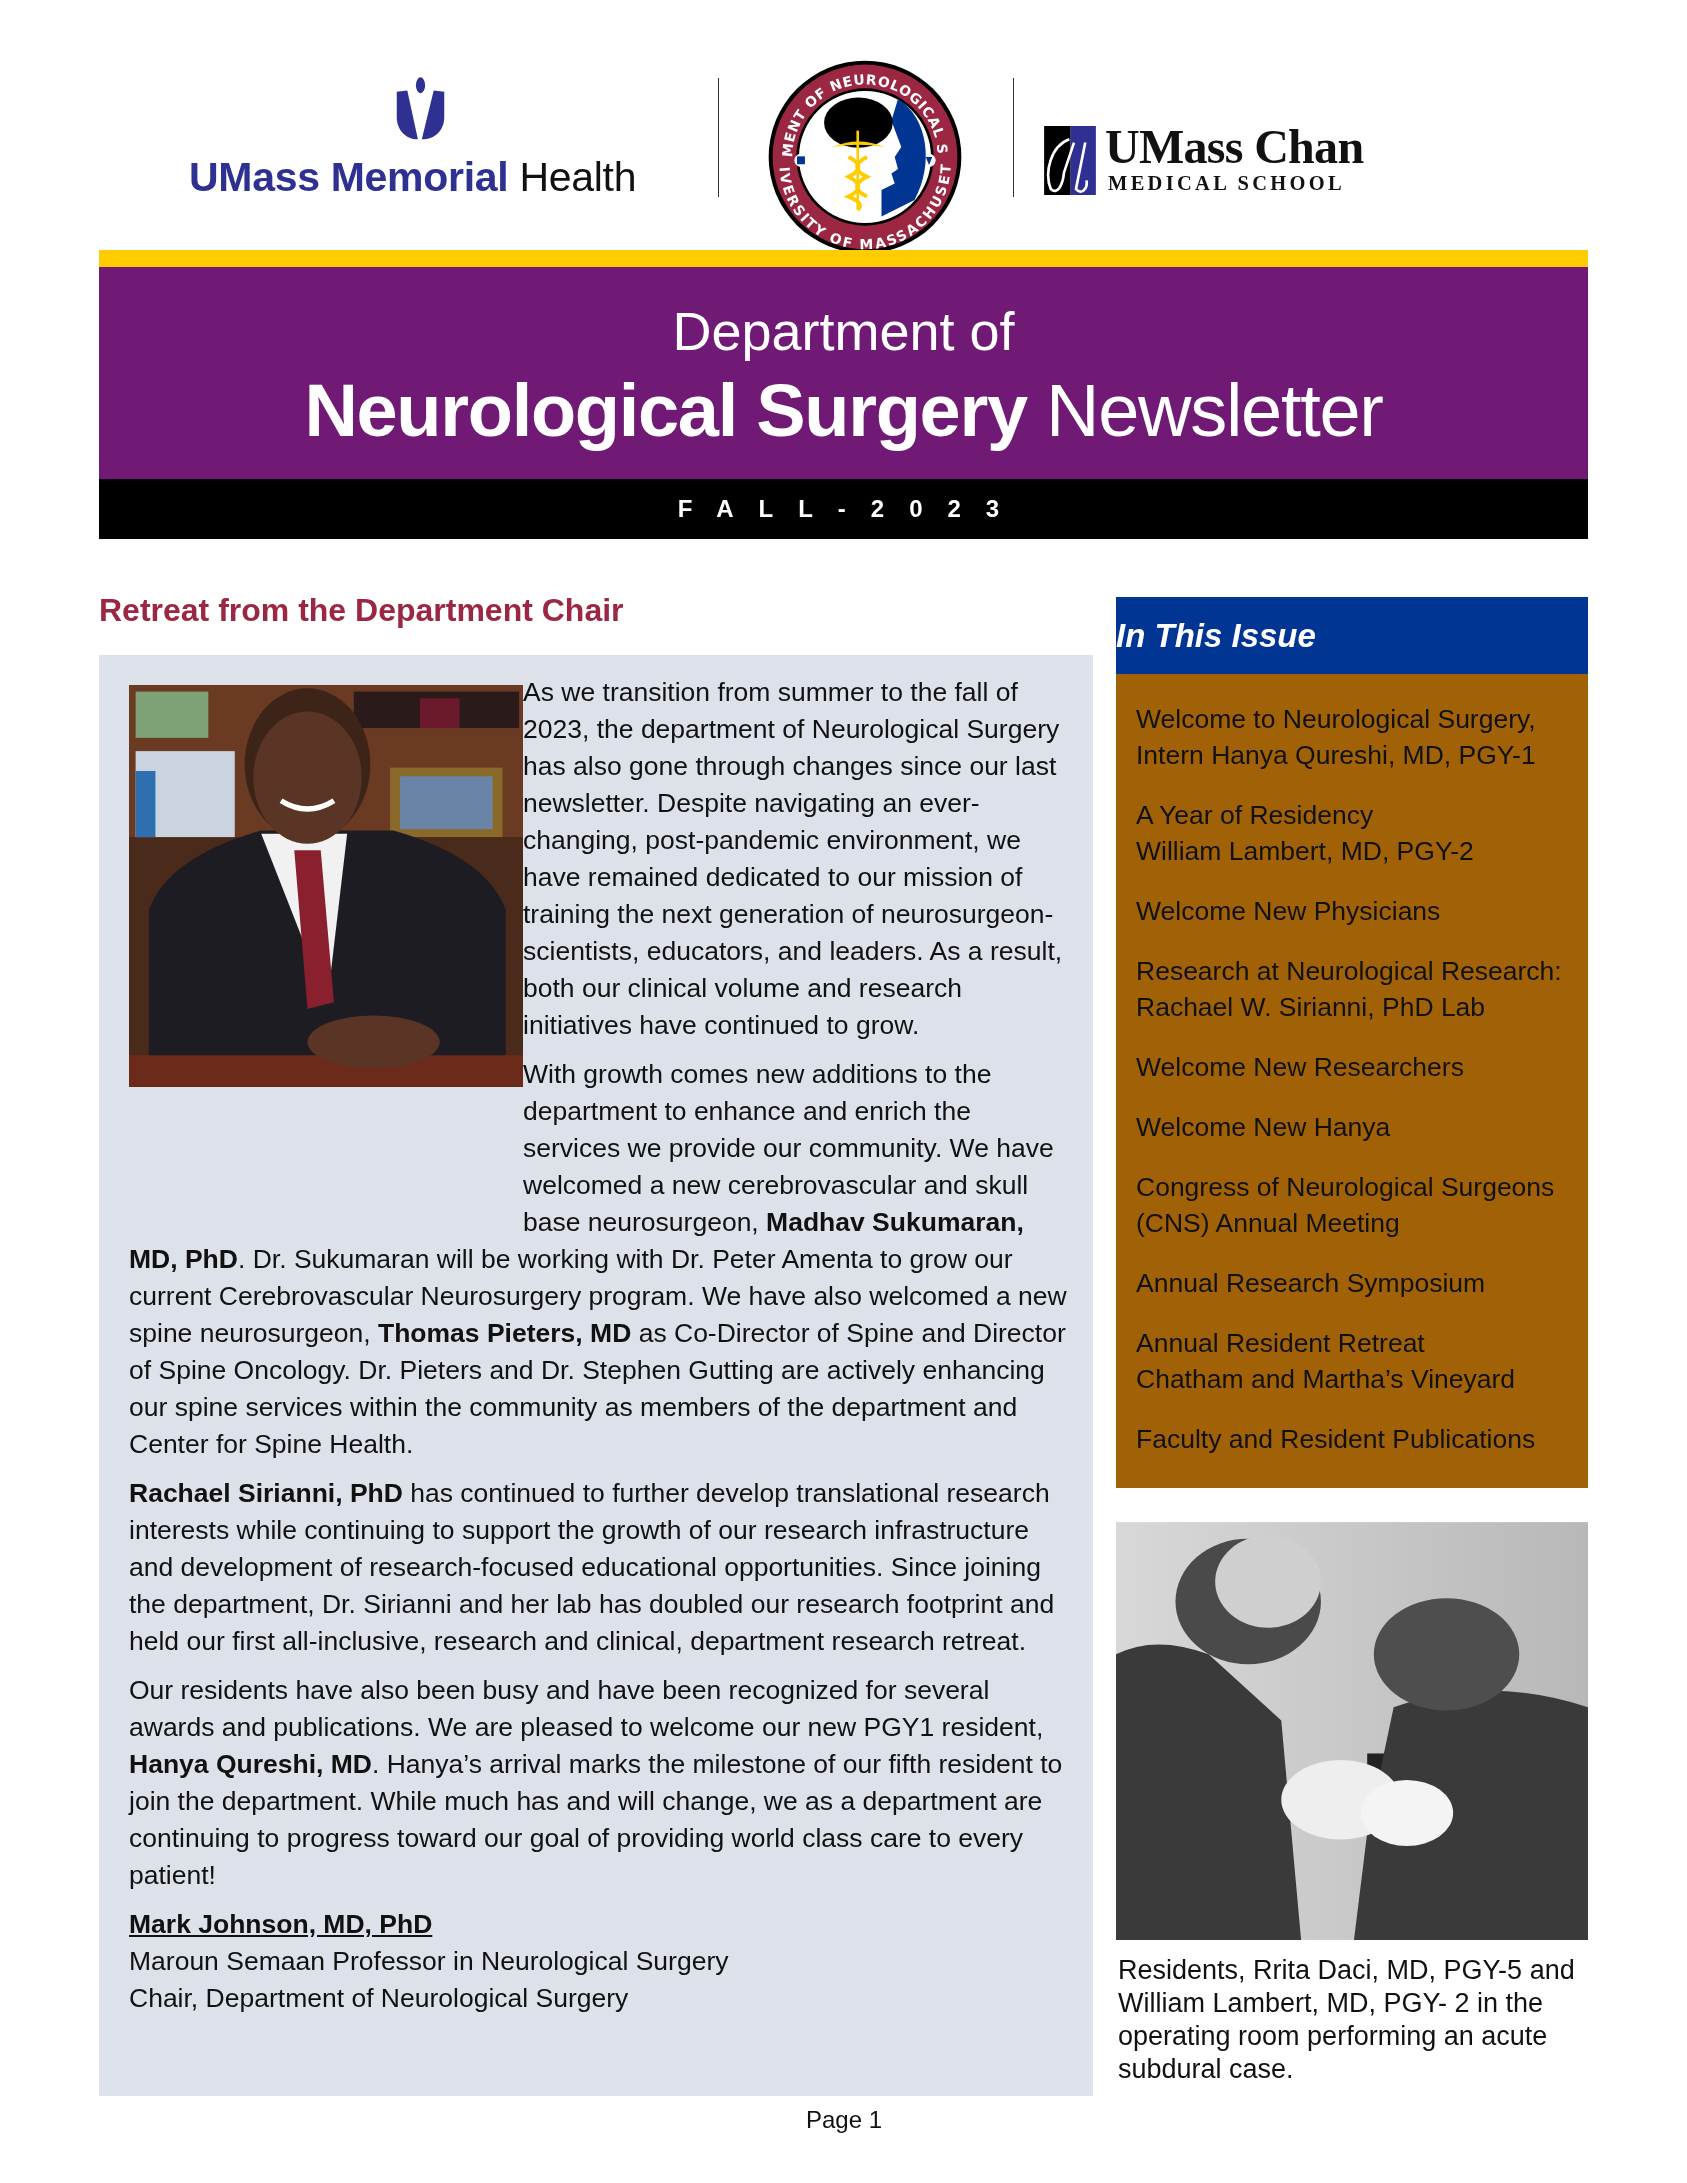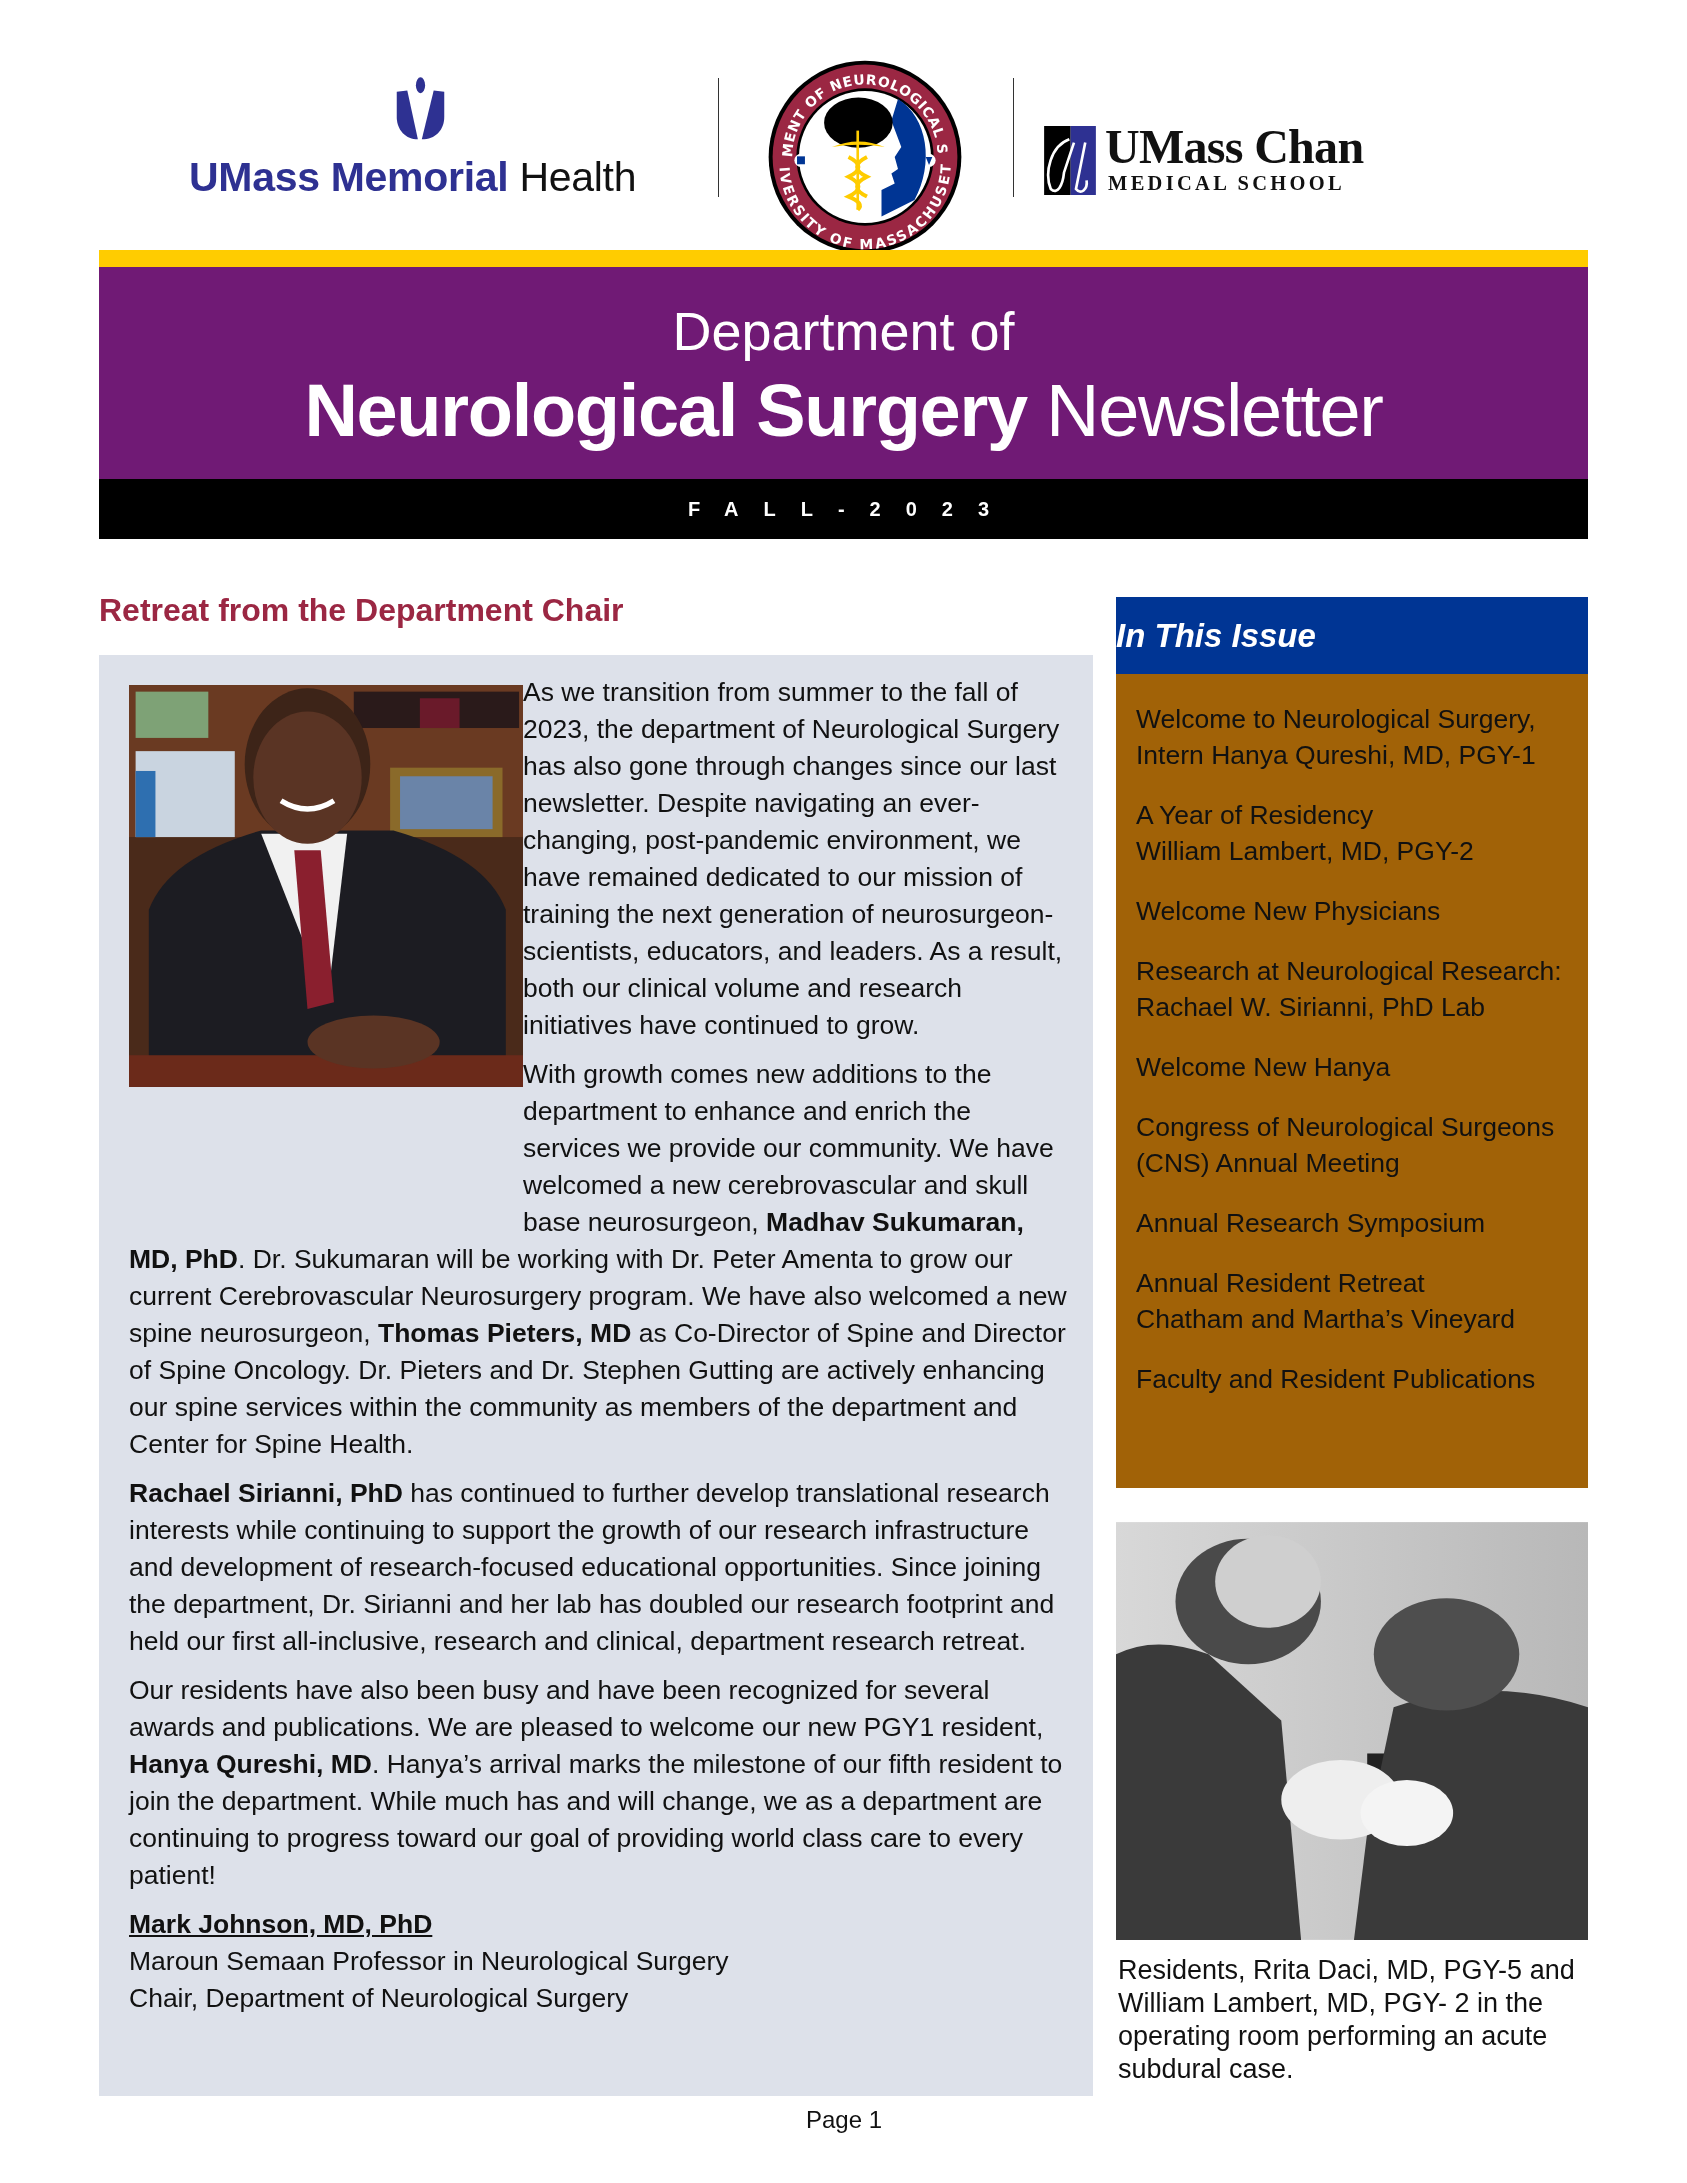--- a/index.html
+++ b/index.html
@@ -25,21 +25,21 @@
               font-size: 20.5px; font-weight: bold; letter-spacing: 3.3px; white-space: nowrap; color: #111; }
 
   
   .banner { position: absolute; left: 99px; top: 250px; width: 1489px; }
   .banner-gold { height: 17px; background: #ffcc00; }
   .banner-blue { height: 212px; background: #701a75; position: relative; text-align: center; color: #fff; }
   .banner-line1 { position: absolute; left: 0; right: 0; top: 33px; font-size: 54px; font-weight: normal; }
   .banner-line2 { position: absolute; left: 0; right: 0; top: 101px; font-size: 74px; white-space: nowrap; letter-spacing: -1.3px; }
   .banner-line2 .bold { font-weight: bold; }
   .banner-line2 .reg { font-weight: normal; }
-  .banner-black { height: 60px; background: #000; color: #fff; text-align: center; font-size: 20px;
+  .banner-black { height: 60px; background: #000; color: #fff; text-align: center; font-size: 24px;
                   font-weight: bold; letter-spacing: 25px; line-height: 60px; padding-left: 15px; }
 
   
   .section-title { position: absolute; left: 99px; top: 592px; font-size: 32px; font-weight: bold; color: #9b2743; }
 
   .letter-box { position: absolute; left: 99px; top: 655px; width: 994px; height: 1441px; background: #dde1ea; }
   .chair-photo { position: absolute; left: 30px; top: 30px; width: 394px; height: 402px; overflow: hidden; }
   .letter-text { position: absolute; left: 30px; top: 18.5px; width: 939px; font-size: 26.5px; line-height: 37px; color: #111; }
   .letter-text p { margin: 0 0 12px 0; }
   .letter-text .floatspace { float: left; width: 394px; height: 537px; }
@@ -179,20 +179,23 @@
         <span>William Lambert, MD, PGY-2</span>
       </div>
       <div class="issue-item">
         <span>Welcome New Physicians</span>
       </div>
       <div class="issue-item">
         <span>Research at Neurological Research:</span>
         <span>Rachael W. Sirianni, PhD Lab</span>
       </div>
       <div class="issue-item">
+        <span>Welcome New Researchers</span>
+      </div>
+      <div class="issue-item">
         <span>Welcome New Hanya</span>
       </div>
       <div class="issue-item">
         <span>Congress of Neurological Surgeons</span>
         <span>(CNS) Annual Meeting</span>
       </div>
       <div class="issue-item">
         <span>Annual Research Symposium</span>
       </div>
       <div class="issue-item">

